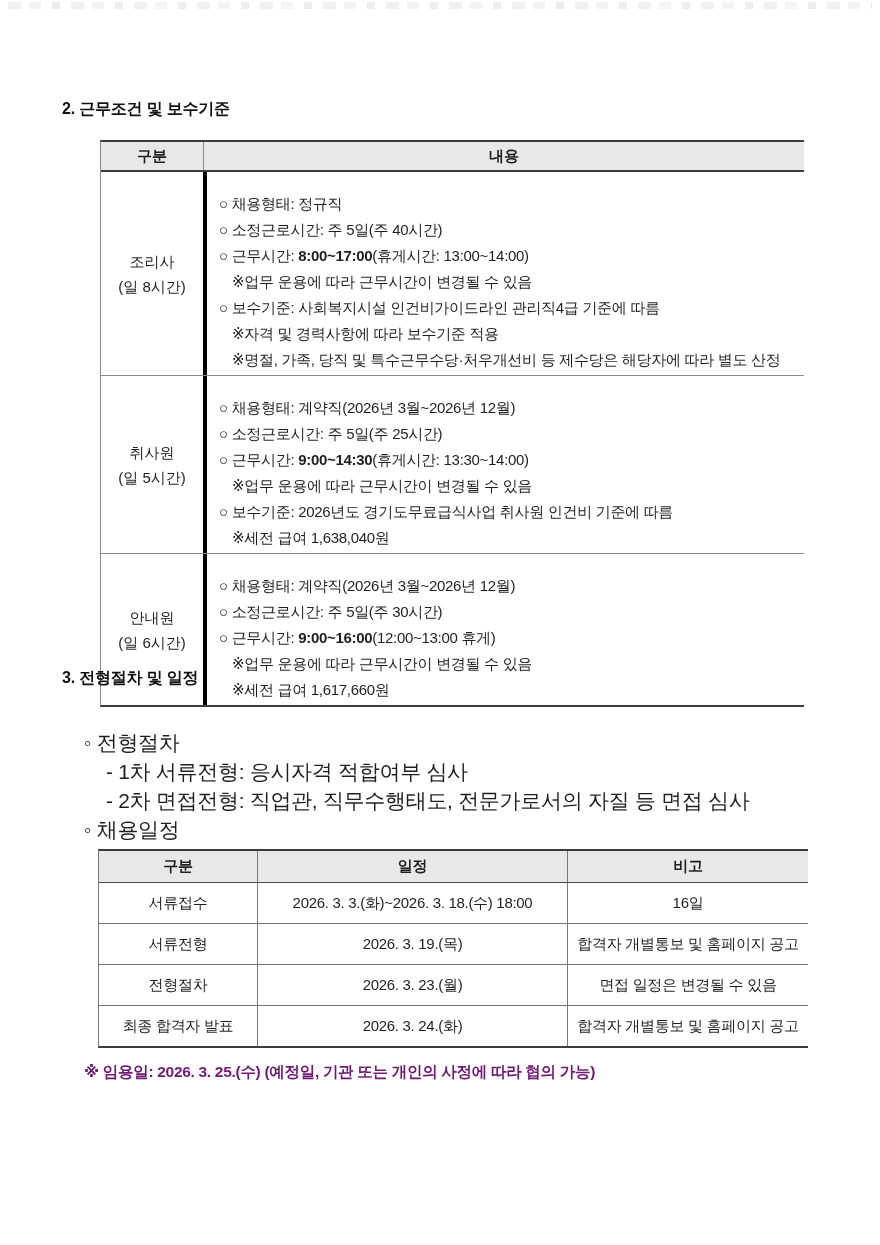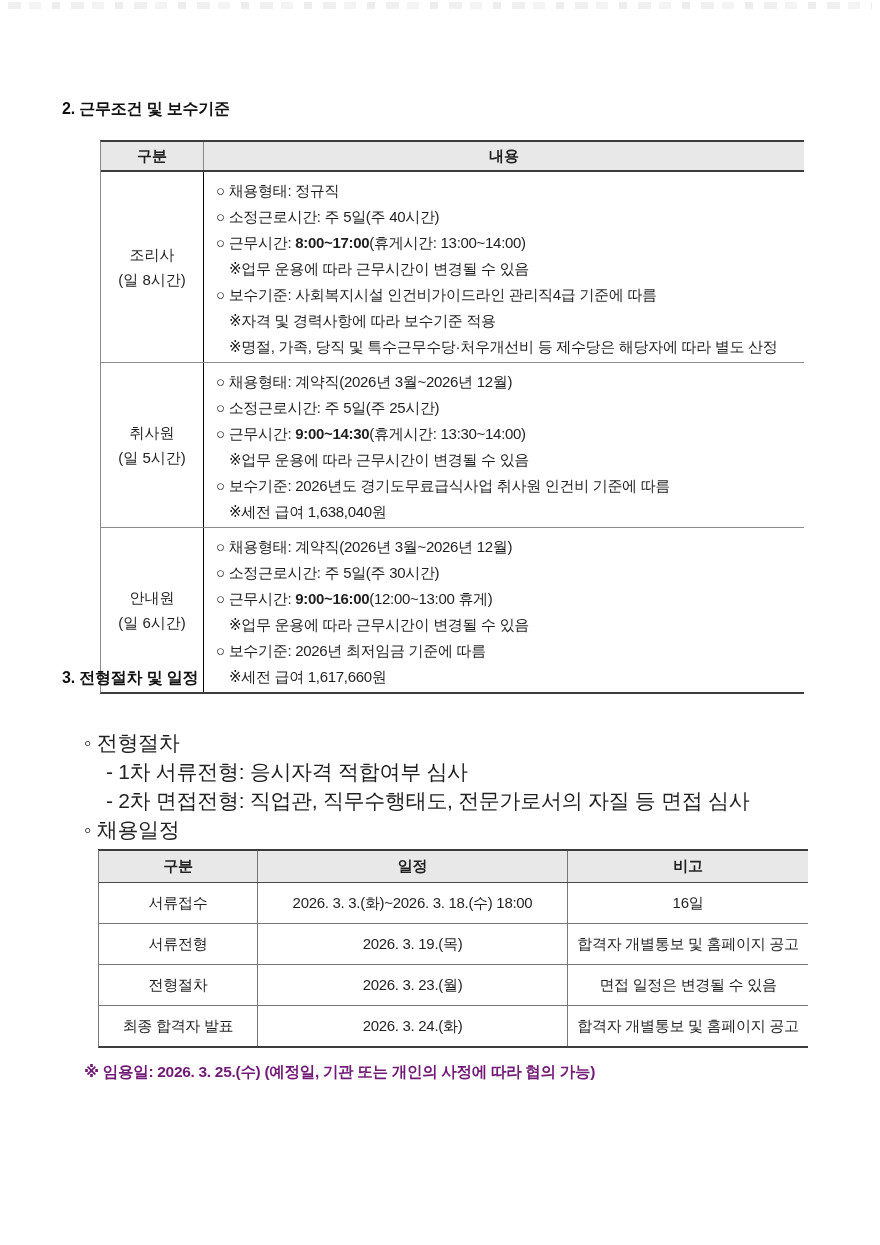--- a/index.html
+++ b/index.html
@@ -30,25 +30,25 @@
   }
   .t1-header{
     display:flex;background:#e8e8e8;border-bottom:2px solid #3c3c3c;
     height:28px;font-weight:700;
   }
   .t1-header .hc1{width:102px;border-right:1px solid #8a8a8a;display:flex;align-items:center;justify-content:center;}
   .t1-header .hc2{flex:1;display:flex;align-items:center;justify-content:center;}
   .t1-row{display:flex;border-bottom:1px solid #8a8a8a;}
   .t1-row:last-child{border-bottom:none;}
   .t1-label{
-    width:102px;border-right:1px solid #000000;flex-shrink:0;
+    width:102px;border-right:4px solid #000000;flex-shrink:0;
     display:flex;flex-direction:column;justify-content:center;align-items:center;
     text-align:center;line-height:25px;
   }
-  .t1-content{flex:1;padding:6px 0 2px 12px;min-width:0;}
+  .t1-content{flex:1;padding:19px 0 2px 12px;min-width:0;}
   .t1-content .line{line-height:26px;white-space:nowrap;letter-spacing:-0.3px;}
   .t1-content .line.indent{padding-left:13px;}
   .line b{font-weight:700;}
 
   
   .bullets{position:absolute;left:84px;top:733px;font-size:21px;letter-spacing:-0.3px;}
   .bullets .b{line-height:20px;margin-bottom:9px;white-space:nowrap;}
   .bullets .lvl2{margin-left:22px;}
 
   
@@ -115,21 +115,20 @@
       <div class="t1-row">
         <div class="t1-label">
           <div>안내원</div>
           <div>(일 6시간)</div>
         </div>
         <div class="t1-content">
           <div class="line"><span>○ 채용형태: 계약직(2026년 3월~2026년 12월)</span></div>
           <div class="line"><span>○ 소정근로시간: 주 5일(주 30시간)</span></div>
           <div class="line"><span>○ 근무시간: </span><b>9:00~16:00</b><span>(12:00~13:00 휴게)</span></div>
           <div class="line indent"><span>※업무 운용에 따라 근무시간이 변경될 수 있음</span></div>
-          <div class="line"><span>○ 보수기준: 2026년 최저임금 기준에 따름</span></div>
           <div class="line indent"><span>※세전 급여 1,617,660원</span></div>
         </div>
       </div>
     </div>
 </div>
 
 <div class="sec-title" id="sec3-title">3. 전형절차 및 일정</div>
 
 <div class="bullets">
   <div class="b lvl1">◦ 전형절차</div>

